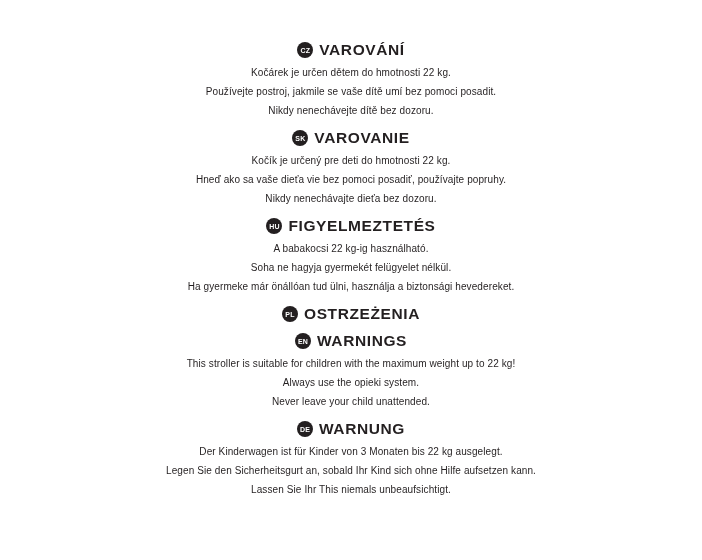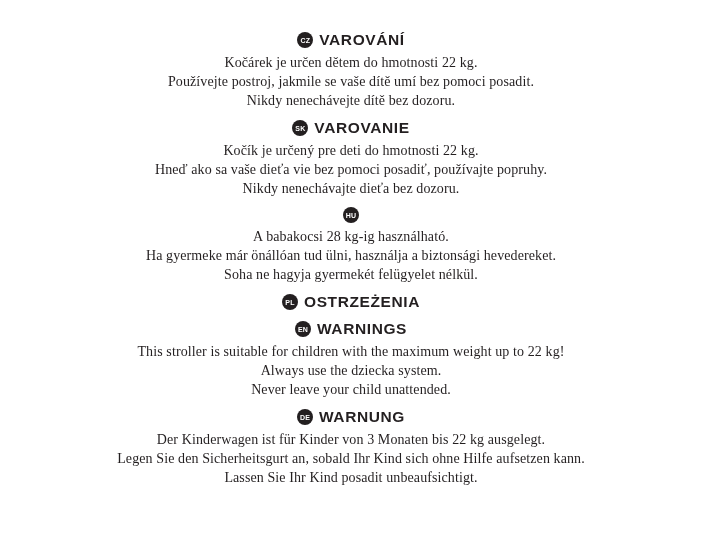--- a/index.html
+++ b/index.html
@@ -10,21 +10,21 @@
     height: 560px;
     overflow: hidden;
   }
   body {
     font-family: "Liberation Sans", "DejaVu Sans", sans-serif;
     color: #231f20;
   }
   .page {
     width: 702px;
     height: 560px;
-    padding-top: 31px;
+    padding-top: 41px;
     box-sizing: border-box;
   }
   .warning-section {
     text-align: center;
     margin-bottom: 9px;
   }
   .heading {
     display: flex;
     align-items: center;
     justify-content: center;
@@ -43,25 +43,24 @@
     border-radius: 50%;
     background: #231f20;
     color: #ffffff;
     font-size: 7px;
     font-weight: 700;
     letter-spacing: 0.2px;
     flex: 0 0 auto;
   }
   .line {
     margin: 0;
-    font-size: 14px;
+    font-size: 10px;
     line-height: 19px;
     white-space: nowrap;
     letter-spacing: 0.1px;
-    font-family: Liberation Serif, serif;
   }
 </style>
 </head>
 <body>
 
 <div class="page">
 
   <section class="warning-section">
     <h2 class="heading">
       <span class="badge">CZ</span>
@@ -78,46 +77,47 @@
       <span>VAROVANIE</span>
     </h2>
     <p class="line">Kočík je určený pre deti do hmotnosti 22 kg.</p>
     <p class="line">Hneď ako sa vaše dieťa vie bez pomoci posadiť, používajte popruhy.</p>
     <p class="line">Nikdy nenechávajte dieťa bez dozoru.</p>
   </section>
 
   <section class="warning-section">
     <h2 class="heading">
       <span class="badge">HU</span>
+      <span>FIGYELMEZTETÉS</span>
     </h2>
-    <p class="line">A babakocsi 28 kg-ig használható.</p>
+    <p class="line">A babakocsi 22 kg-ig használható.</p>
+    <p class="line">Soha ne hagyja gyermekét felügyelet nélkül.</p>
     <p class="line">Ha gyermeke már önállóan tud ülni, használja a biztonsági hevedereket.</p>
-    <p class="line">Soha ne hagyja gyermekét felügyelet nélkül.</p>
   </section>
 
   <section class="warning-section">
     <h2 class="heading">
       <span class="badge">PL</span>
       <span>OSTRZEŻENIA</span>
     </h2>
   </section>
 
   <section class="warning-section">
     <h2 class="heading">
       <span class="badge">EN</span>
       <span>WARNINGS</span>
     </h2>
     <p class="line">This stroller is suitable for children with the maximum weight up to 22 kg!</p>
-    <p class="line">Always use the dziecka system.</p>
+    <p class="line">Always use the opieki system.</p>
     <p class="line">Never leave your child unattended.</p>
   </section>
 
   <section class="warning-section">
     <h2 class="heading">
       <span class="badge">DE</span>
       <span>WARNUNG</span>
     </h2>
     <p class="line">Der Kinderwagen ist für Kinder von 3 Monaten bis 22 kg ausgelegt.</p>
     <p class="line">Legen Sie den Sicherheitsgurt an, sobald Ihr Kind sich ohne Hilfe aufsetzen kann.</p>
-    <p class="line">Lassen Sie Ihr Kind posadit unbeaufsichtigt.</p>
+    <p class="line">Lassen Sie Ihr This niemals unbeaufsichtigt.</p>
   </section>
 
 </div>
 
 </body></html>

